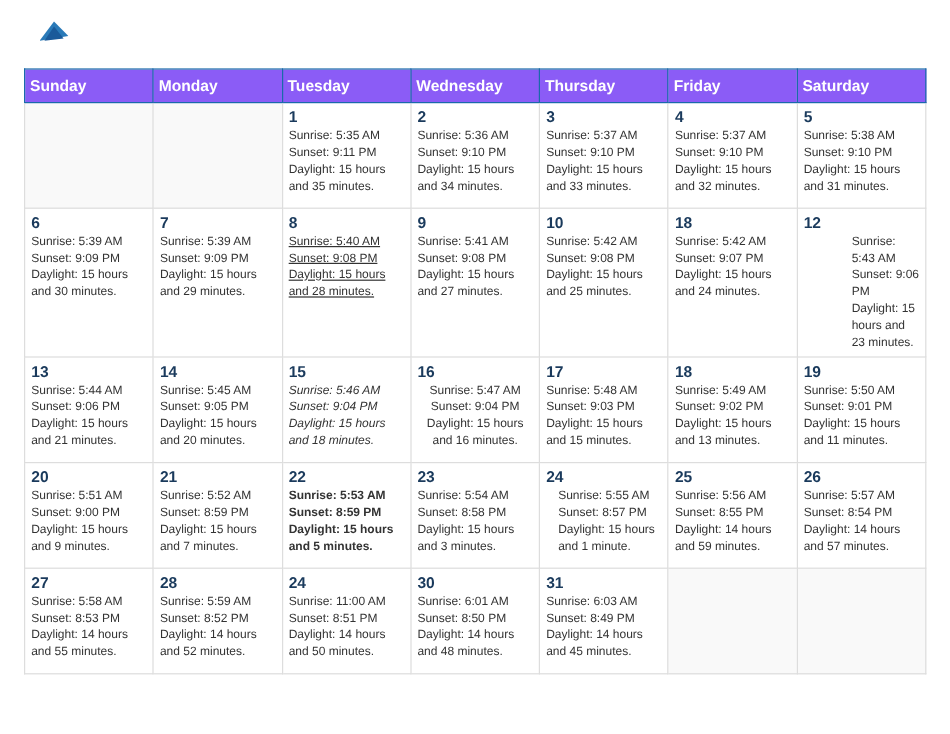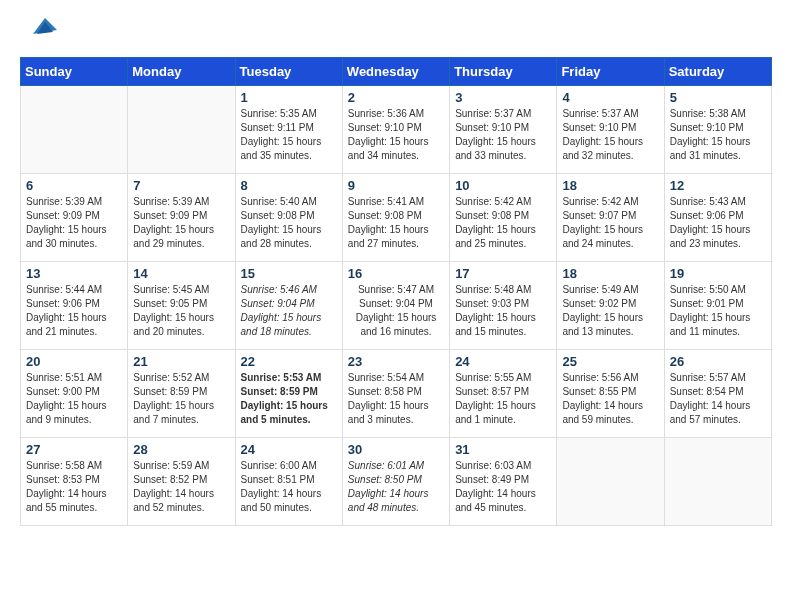--- a/index.html
+++ b/index.html
@@ -41,21 +41,21 @@
     .location {
       font-size: 14px;
       color: #333;
     }
     .calendar {
       width: 100%;
       border-collapse: collapse;
       border: 1px solid #ccc;
     }
     .calendar th {
-      background-color: #1d4ed8;
+      background-color: #8b5cf6;
       color: #fff;
       font-size: 13px;
       font-weight: bold;
       padding: 6px 4px;
       text-align: left;
       border: 1px solid #1a6aaa;
     }
     .calendar td {
       vertical-align: top;
       padding: 4px 5px;
@@ -161,21 +161,21 @@
 Daylight: 15 hours and 30 minutes.</div>
         </td>
         <td>
           <span class="day-num">7</span>
           <div class="day-info" style="white-space: pre-line;">Sunrise: 5:39 AM
 Sunset: 9:09 PM
 Daylight: 15 hours and 29 minutes.</div>
         </td>
         <td>
           <span class="day-num">8</span>
-          <div class="day-info" style="white-space: pre-line;">Sunrise: 5:40 AM
+          <div class="day-info" style="white-space: pre-line; text-decoration: underline;">Sunrise: 5:40 AM
 Sunset: 9:08 PM
 Daylight: 15 hours and 28 minutes.</div>
         </td>
         <td>
           <span class="day-num">9</span>
           <div class="day-info" style="white-space: pre-line;">Sunrise: 5:41 AM
 Sunset: 9:08 PM
 Daylight: 15 hours and 27 minutes.</div>
         </td>
         <td>
@@ -185,21 +185,21 @@
 Daylight: 15 hours and 25 minutes.</div>
         </td>
         <td>
           <span class="day-num">18</span>
           <div class="day-info" style="white-space: pre-line;">Sunrise: 5:42 AM
 Sunset: 9:07 PM
 Daylight: 15 hours and 24 minutes.</div>
         </td>
         <td>
           <span class="day-num">12</span>
-          <div class="day-info" style="white-space: pre-line;">Sunrise: 5:43 AM
+          <div class="day-info" style="white-space: pre-line; margin-left: 40px;">Sunrise: 5:43 AM
 Sunset: 9:06 PM
 Daylight: 15 hours and 23 minutes.</div>
         </td>
       </tr>
       <tr>
         <td>
           <span class="day-num">13</span>
           <div class="day-info" style="white-space: pre-line;">Sunrise: 5:44 AM
 Sunset: 9:06 PM
 Daylight: 15 hours and 21 minutes.</div>
@@ -261,21 +261,21 @@
 Daylight: 15 hours and 5 minutes.</div>
         </td>
         <td>
           <span class="day-num">23</span>
           <div class="day-info" style="white-space: pre-line;">Sunrise: 5:54 AM
 Sunset: 8:58 PM
 Daylight: 15 hours and 3 minutes.</div>
         </td>
         <td>
           <span class="day-num">24</span>
-          <div class="day-info" style="white-space: pre-line;">Sunrise: 5:55 AM
+          <div class="day-info" style="white-space: pre-line; margin-left: 10px;">Sunrise: 5:55 AM
 Sunset: 8:57 PM
 Daylight: 15 hours and 1 minute.</div>
         </td>
         <td>
           <span class="day-num">25</span>
           <div class="day-info" style="white-space: pre-line;">Sunrise: 5:56 AM
 Sunset: 8:55 PM
 Daylight: 14 hours and 59 minutes.</div>
         </td>
         <td>
@@ -293,27 +293,27 @@
 Daylight: 14 hours and 55 minutes.</div>
         </td>
         <td>
           <span class="day-num">28</span>
           <div class="day-info" style="white-space: pre-line;">Sunrise: 5:59 AM
 Sunset: 8:52 PM
 Daylight: 14 hours and 52 minutes.</div>
         </td>
         <td>
           <span class="day-num">24</span>
-          <div class="day-info" style="white-space: pre-line;">Sunrise: 6:00 AM
+          <div class="day-info" style="white-space: pre-line;">Sunrise: 11:00 AM
 Sunset: 8:51 PM
 Daylight: 14 hours and 50 minutes.</div>
         </td>
         <td>
           <span class="day-num">30</span>
-          <div class="day-info" style="white-space: pre-line; font-style: italic;">Sunrise: 6:01 AM
+          <div class="day-info" style="white-space: pre-line;">Sunrise: 6:01 AM
 Sunset: 8:50 PM
 Daylight: 14 hours and 48 minutes.</div>
         </td>
         <td>
           <span class="day-num">31</span>
           <div class="day-info" style="white-space: pre-line;">Sunrise: 6:03 AM
 Sunset: 8:49 PM
 Daylight: 14 hours and 45 minutes.</div>
         </td>
         <td class="empty"></td>

